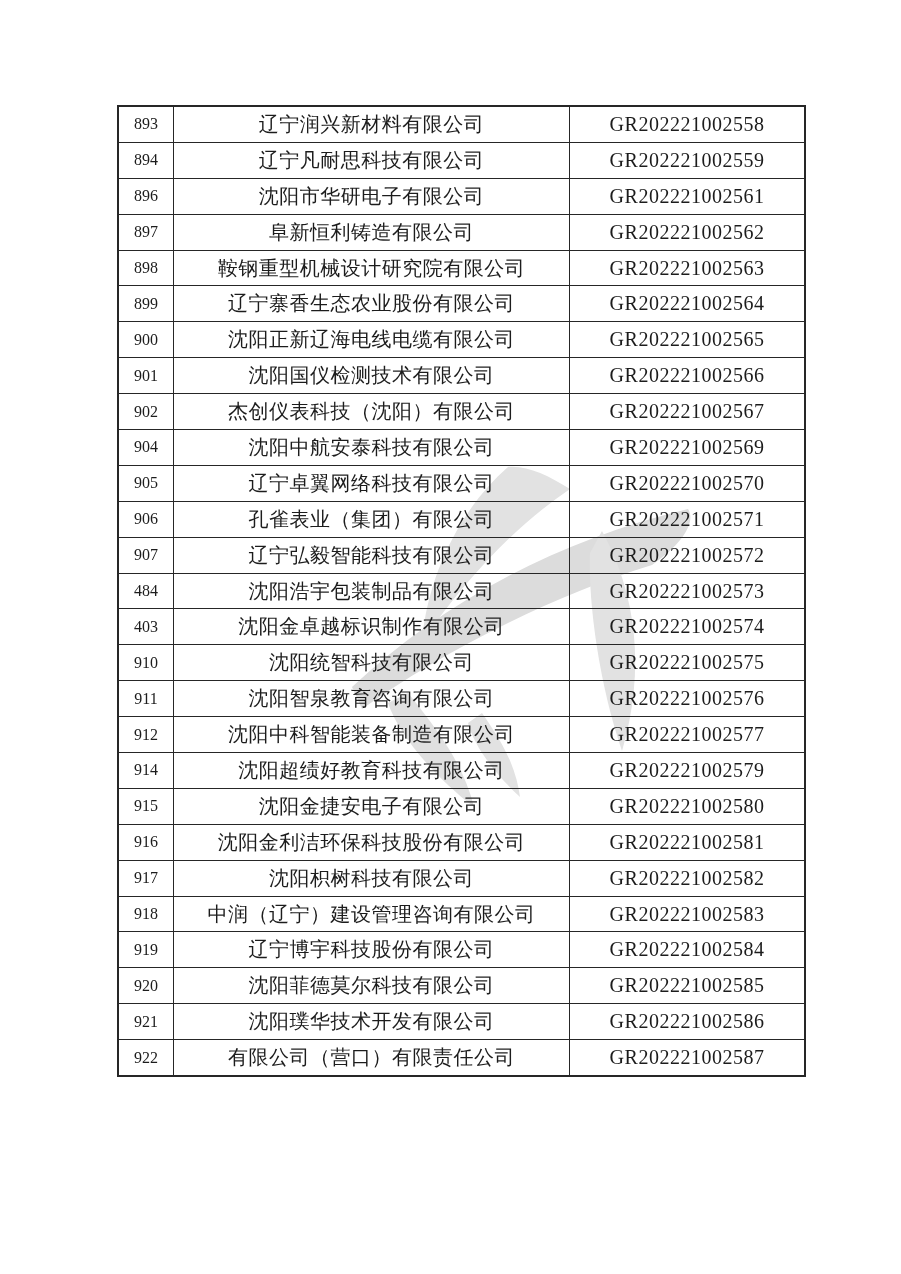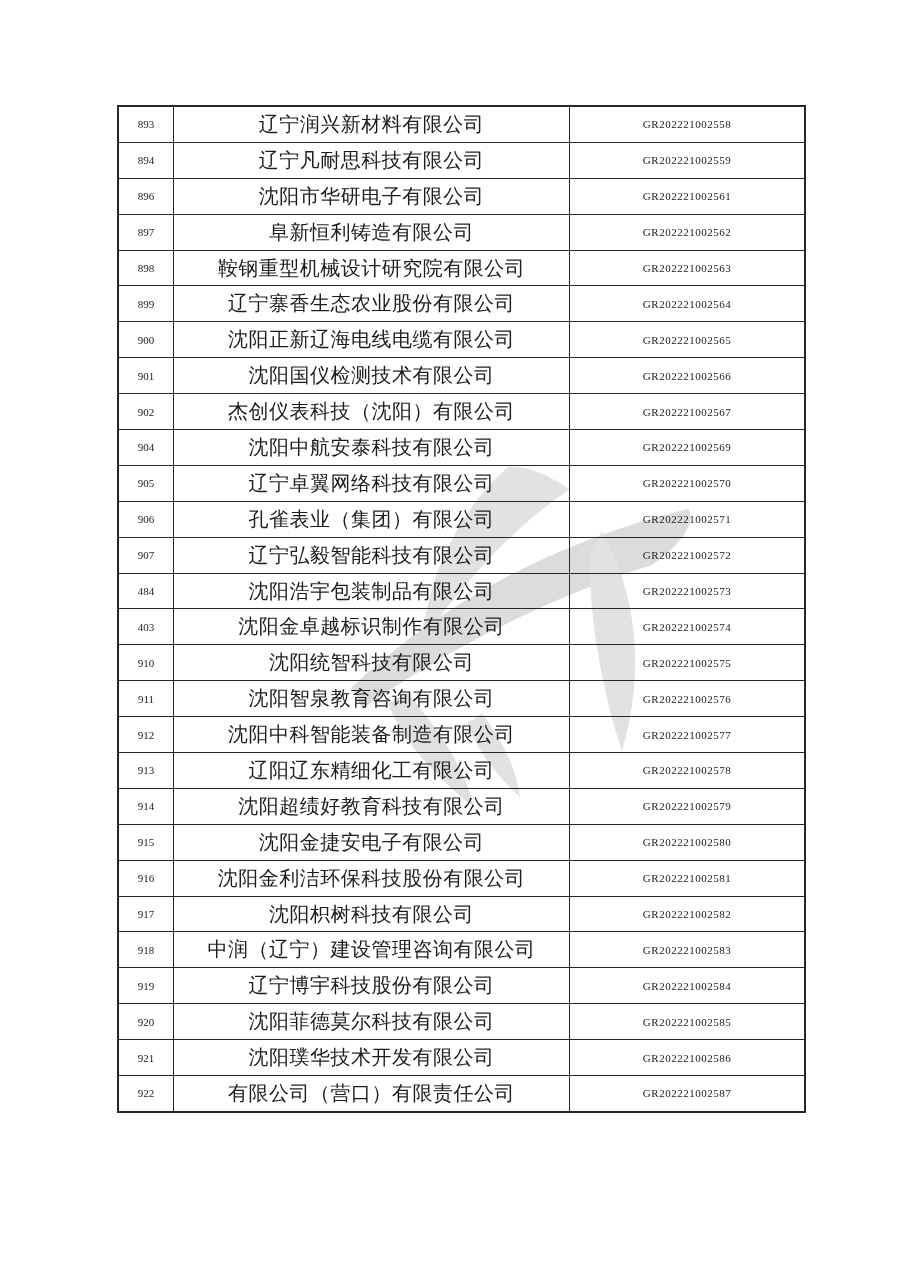--- a/index.html
+++ b/index.html
@@ -38,30 +38,30 @@
     height: 34.9px;
     padding: 0 2px;
     text-align: center;
     vertical-align: middle;
     color: #1c1c1c;
     overflow: hidden;
     white-space: nowrap;
   }
   td.col-num {
     width: 50px;
-    font-size: 11px;
+    font-size: 16px;
   }
   td.col-company {
     width: 391px;
     font-size: 20px;
     letter-spacing: 0.5px;
   }
   td.col-code {
     width: 230px;
-    font-size: 11px;
+    font-size: 20px;
     letter-spacing: 0.5px;
   }
 </style>
 </head>
 <body>
 
 <div class="page">
 
   <svg class="watermark" viewBox="0 0 350 400" xmlns="http://www.w3.org/2000/svg" aria-hidden="true">
 
@@ -181,25 +181,20 @@
       <td class="col-company">沈阳智泉教育咨询有限公司</td>
       <td class="col-code">GR202221002576</td>
     </tr>
 
     <tr>
       <td class="col-num">912</td>
       <td class="col-company">沈阳中科智能装备制造有限公司</td>
       <td class="col-code">GR202221002577</td>
     </tr>
 
-    <tr>
-      <td class="col-num">913</td>
-      <td class="col-company">辽阳辽东精细化工有限公司</td>
-      <td class="col-code">GR202221002578</td>
-    </tr>
 
     <tr>
       <td class="col-num">914</td>
       <td class="col-company">沈阳超绩好教育科技有限公司</td>
       <td class="col-code">GR202221002579</td>
     </tr>
 
     <tr>
       <td class="col-num">915</td>
       <td class="col-company">沈阳金捷安电子有限公司</td>

